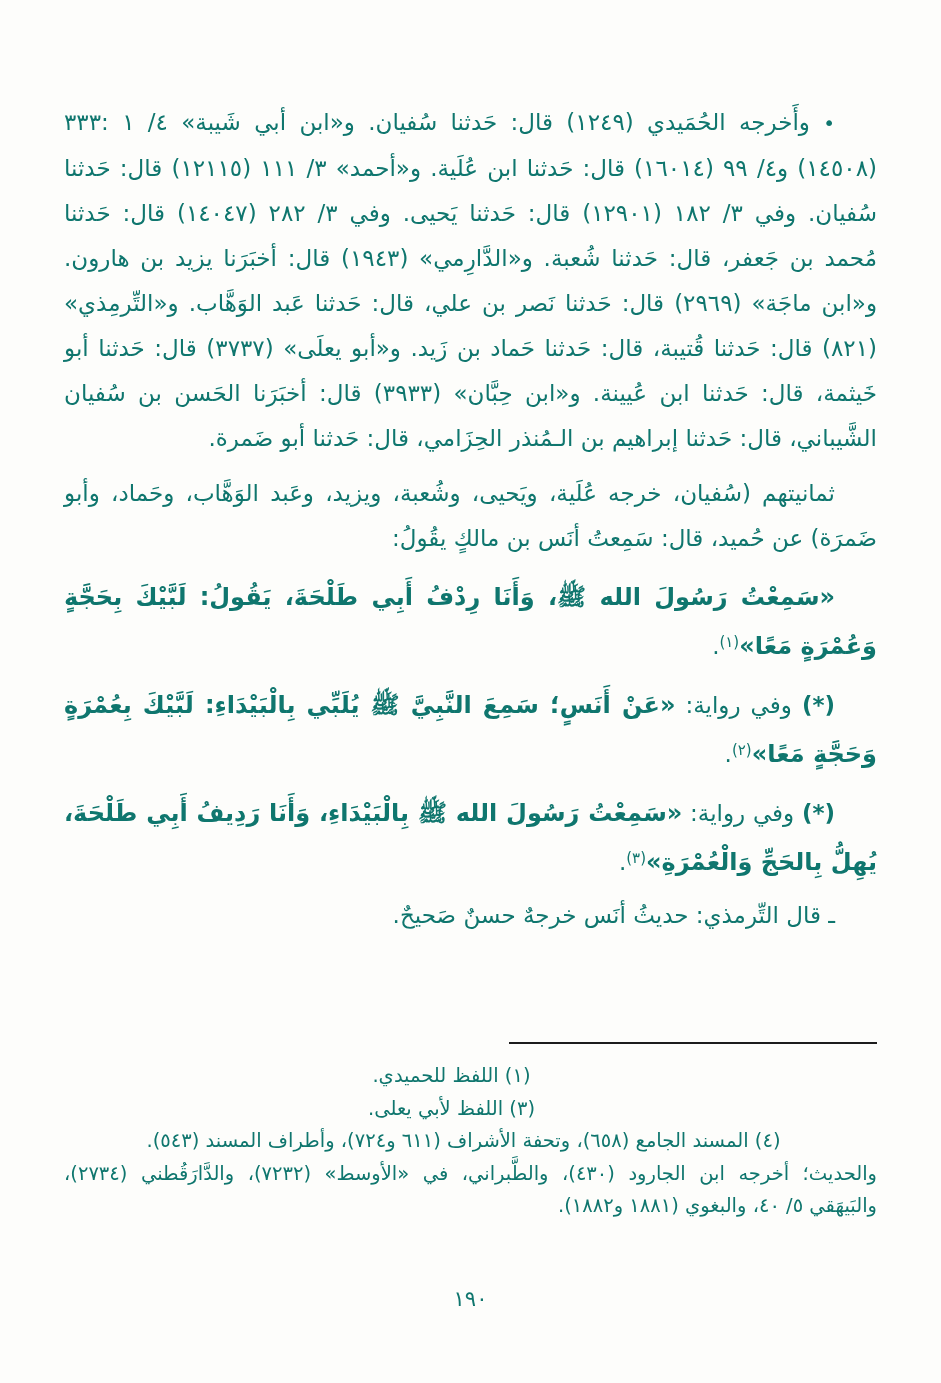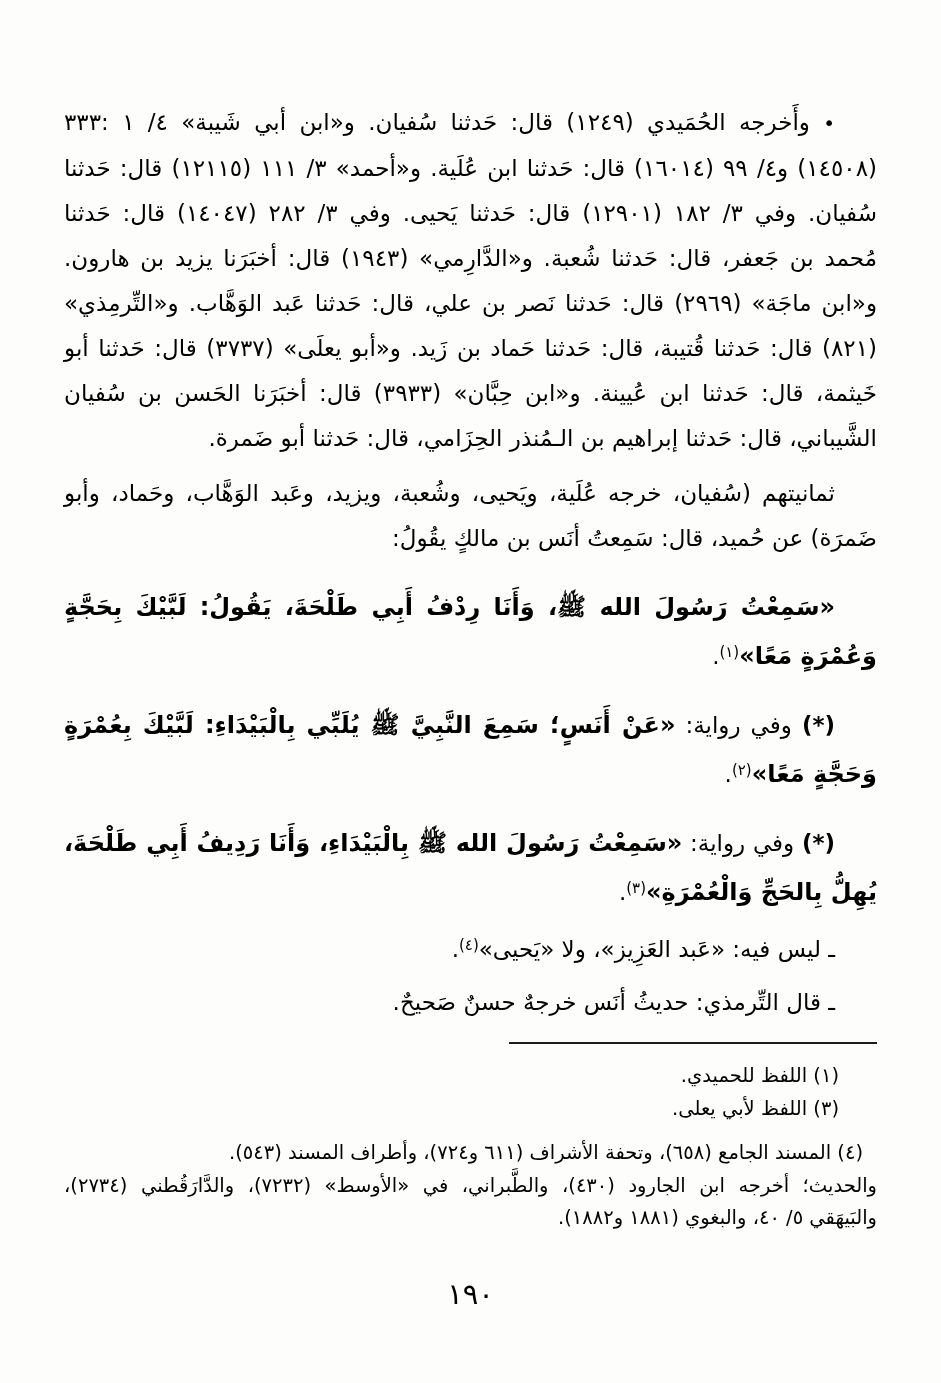--- a/index.html
+++ b/index.html
@@ -6,41 +6,41 @@
     margin: 0;
     padding: 0;
     background: #e8e8e6;
   }
   .page {
     position: relative;
     width: 941px;
     height: 1383px;
     margin: 0 auto;
     background: #fdfdfb;
-    color: #000000;
+    color: #0f766e;
     font-family: "DejaVu Sans", "DejaVu Serif", sans-serif;
     direction: rtl;
     overflow: hidden;
   }
   .body-text {
     position: absolute;
     top: 100px;
     right: 64px;
     left: 64px;
     direction: rtl;
     text-align: justify;
     font-size: 23px;
     line-height: 45px;
   }
   .para {
     margin: 0;
     text-indent: 42px;
   }
   .para + .para { margin-top: 10px; }
-  .para.hadith  { margin-top: 24px; }
+  .para.hadith  { margin-top: 14px; }
   .para.note    { margin-top: 8px; }
   .bold { font-weight: bold; font-size: 24px; }
   .marker { font-weight: bold; }
   .dash-marker { font-weight: normal; }
   .bullet { font-size: 20px; }
   .fnref {
     font-size: 15px;
     vertical-align: 7px;
     font-weight: normal;
   }
@@ -56,30 +56,30 @@
   .footnotes {
     position: absolute;
     top: 1060px;
     right: 64px;
     left: 64px;
     direction: rtl;
     text-align: right;
     font-size: 19.5px;
     line-height: 32.5px;
   }
-  .fn { margin: 0; padding-right: 38px; }
-  .fn.fn-wide { padding-right: 14px; margin-top: 12px; }
+  .fn { margin: 0; padding-right: 38px; text-align: center; }
+  .fn.fn-wide { padding-right: 14px; }
   .fn.fn-cont { padding-right: 0; text-align: justify; }
   .page-number {
     position: absolute;
     bottom: 72px;
     left: 0;
     right: 0;
     text-align: center;
-    font-size: 29px;
+    font-size: 21px;
     letter-spacing: 1px;
   }
 </style>
 </head>
 <body>
 
 <div class="page">
 
   <main class="body-text">
 
@@ -101,24 +101,20 @@
       <span>وفي رواية:</span>
       <span class="bold">«عَنْ أَنَسٍ؛ سَمِعَ النَّبِيَّ ﷺ يُلَبِّي بِالْبَيْدَاءِ: لَبَّيْكَ بِعُمْرَةٍ وَحَجَّةٍ مَعًا»</span><span class="fnref">(٢)</span><span>.</span>
     </p>
 
     <p class="para hadith">
       <span class="marker">(*)</span>
       <span>وفي رواية:</span>
       <span class="bold">«سَمِعْتُ رَسُولَ الله ﷺ بِالْبَيْدَاءِ، وَأَنَا رَدِيفُ أَبِي طَلْحَةَ، يُهِلُّ بِالحَجِّ وَالْعُمْرَةِ»</span><span class="fnref">(٣)</span><span>.</span>
     </p>
 
-    <p class="para note">
-      <span class="dash-marker">ـ</span>
-      <span>ليس فيه: «عَبد العَزِيز»، ولا «يَحيى»</span><span class="fnref">(٤)</span><span>.</span>
-    </p>
 
     <p class="para note">
       <span class="dash-marker">ـ</span>
       <span>قال التِّرمذي: حديثُ أنَس خرجهٌ حسنٌ صَحيحٌ.</span>
     </p>
 
   </main>
 
   <hr class="footnote-rule">
 

